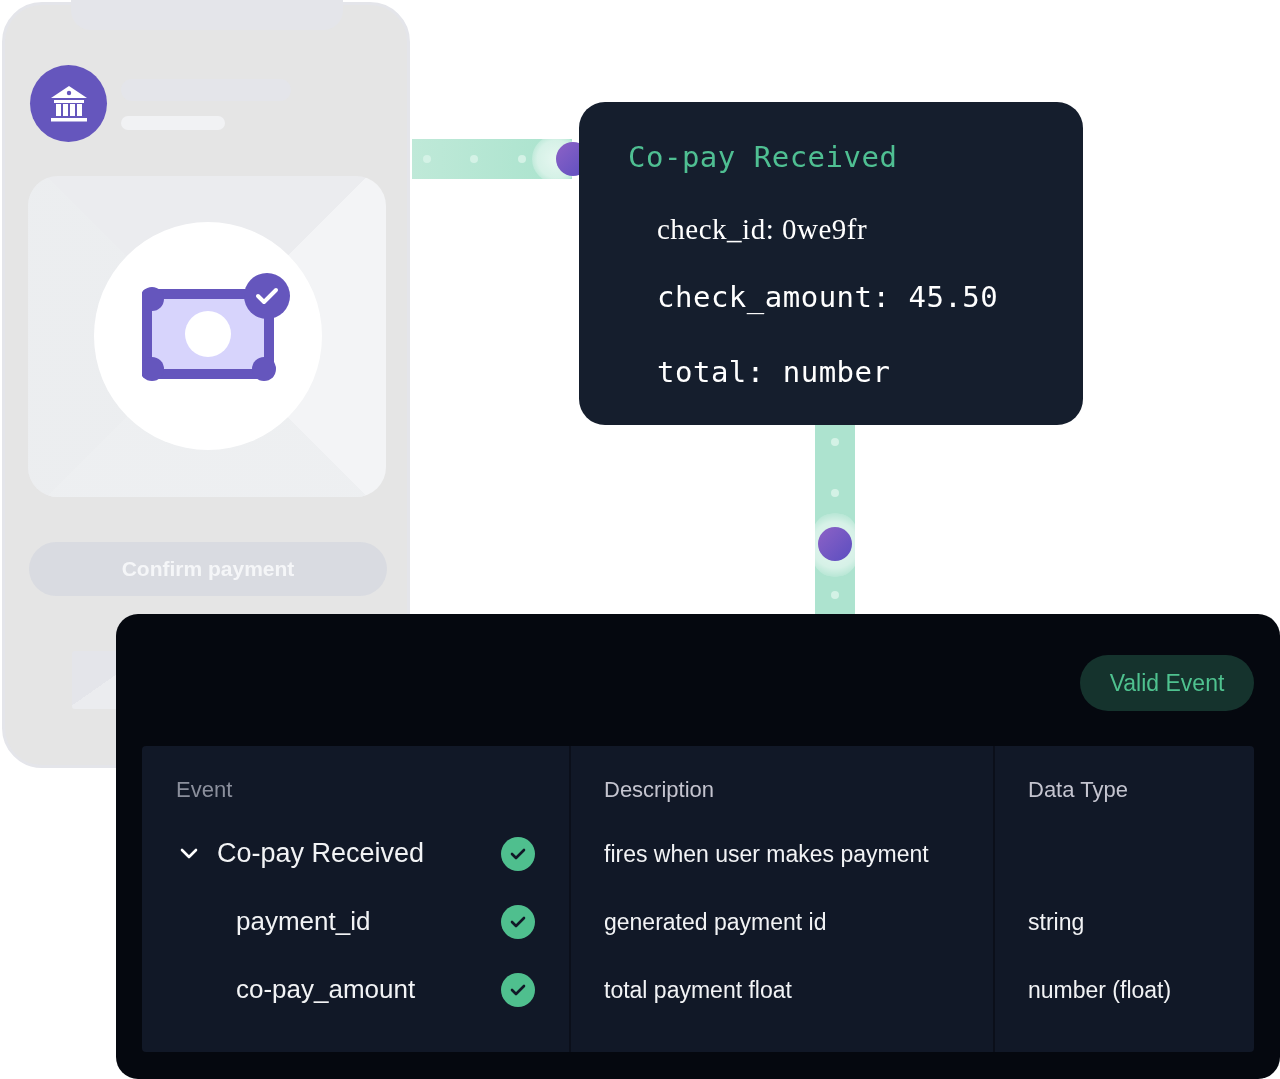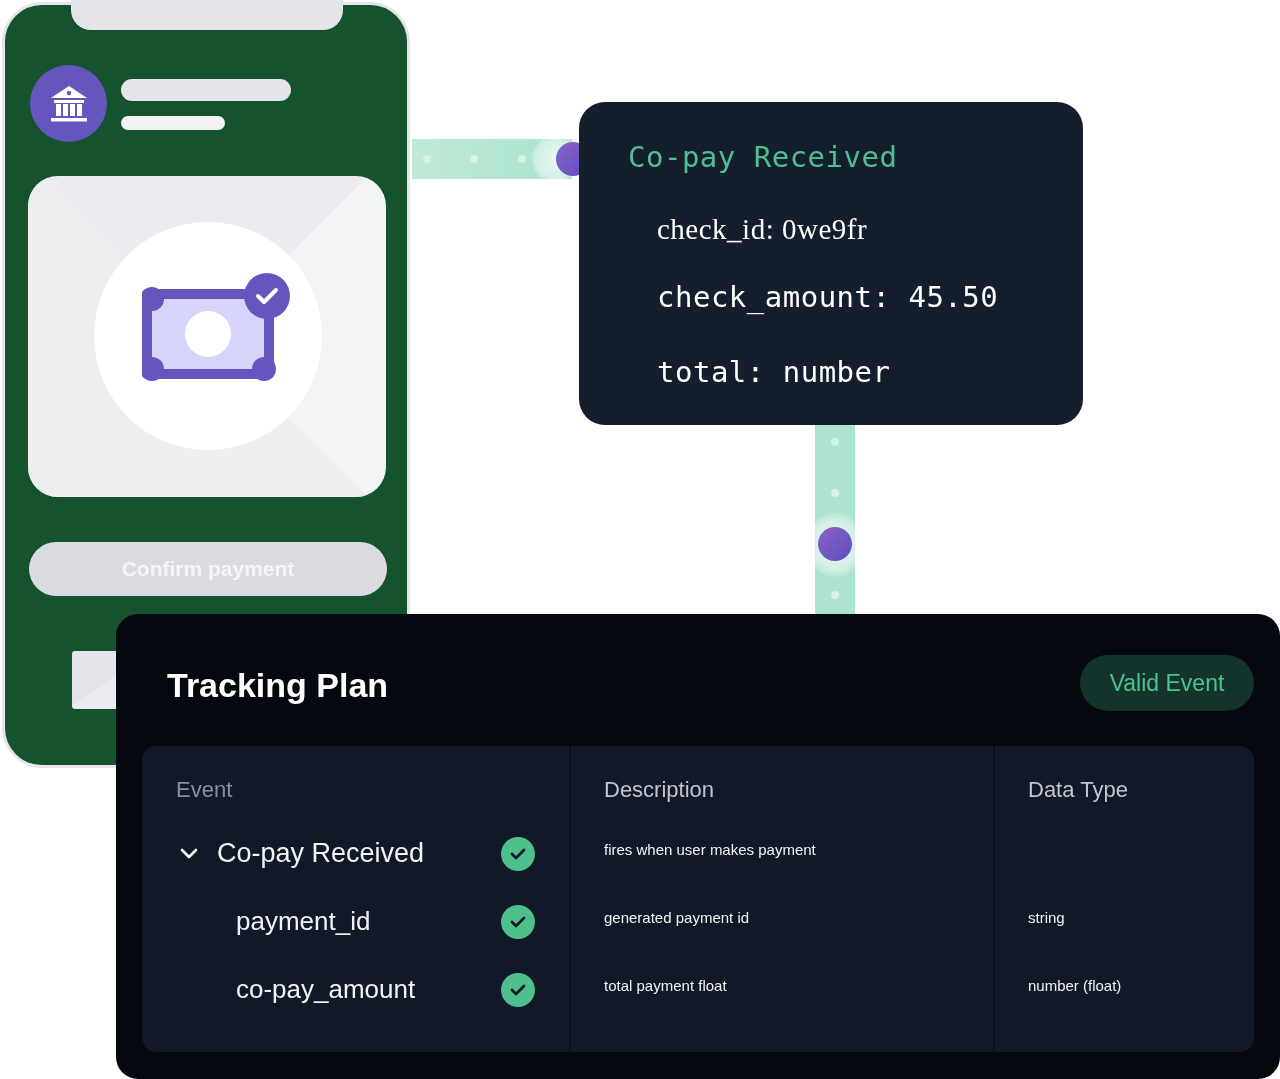--- a/index.html
+++ b/index.html
@@ -2,21 +2,21 @@
 <html><head>
 <meta charset="utf-8">
 <style>
   * { box-sizing: border-box; margin: 0; padding: 0; }
   html, body { width: 1280px; height: 1079px; background: #ffffff; overflow: hidden; }
   body { position: relative; font-family: "Liberation Sans", sans-serif; }
 
   
   .phone {
     position: absolute; left: 2px; top: 2px; width: 408px; height: 766px;
-    border: 3px solid #e4e5ea; border-radius: 40px; background: #14532d;
+    border: 3px solid #e4e5ea; border-radius: 40px; background: #e5e5e5;
   }
   .notch {
     position: absolute; left: 66px; top: -5px; width: 272px; height: 30px;
     background: #e4e5ea; border-radius: 0 0 20px 20px;
   }
   .bank-avatar {
     position: absolute; left: 25px; top: 60px; width: 77px; height: 77px;
     border-radius: 50%; background: #6556bd;
     display: flex; align-items: center; justify-content: center;
   }
@@ -88,26 +88,26 @@
   }
   .tp-title { position: absolute; left: 51px; top: 52px; font-size: 34px; font-weight: bold; color: #ffffff; }
   .valid-badge {
     position: absolute; left: 964px; top: 41px; width: 174px; height: 56px;
     border-radius: 28px; background: #15332d; color: #4fc28f; font-size: 23px;
     display: flex; align-items: center; justify-content: center; border: none;
     font-family: "Liberation Sans", sans-serif;
   }
   .table {
     position: absolute; left: 26px; top: 132px; width: 1112px; height: 306px;
-    background: #111827; border-radius: 14px; overflow: hidden;
+    background: #111827; border-radius: 4px; overflow: hidden;
   }
   .col-divider { position: absolute; top: 0; bottom: 0; width: 2px; background: #0b0f1a; }
   .th { position: absolute; top: 31px; font-size: 22px; color: #c4c4cf; }
   .th.event { color: #8b8f9c; }
-  .cell { position: absolute; font-size: 15px; color: #f2f3f5; white-space: nowrap; }
+  .cell { position: absolute; font-size: 23px; color: #f2f3f5; white-space: nowrap; }
   .cell.parent { font-size: 27px; }
   .cell.child { font-size: 26px; }
   .check {
     position: absolute; width: 34px; height: 34px; border-radius: 50%;
     background: #4fbf8e; display: flex; align-items: center; justify-content: center;
   }
   .chevron { position: absolute; }
 </style>
 </head>
 <body>
@@ -167,21 +167,20 @@
 <div class="node" style="left:818px;top:527px;"></div>
 
 <div class="event-card">
   <div class="event-title">Co-pay Received</div>
   <div class="prop-line" style="top:111px;font-family:Liberation Serif, serif;">check_id: 0we9fr</div>
   <div class="prop-line" style="top:178px;">check_amount: 45.50</div>
   <div class="prop-line" style="top:253px;">total: number</div>
 </div>
 
 <div class="tracking-panel">
-  <div class="tp-title">Tracking Plan</div>
   <button class="valid-badge">Valid Event</button>
 
   <div class="table">
     <div class="col-divider" style="left:427px;"></div>
     <div class="col-divider" style="left:851px;"></div>
 
     <div class="th event" style="left:34px;">Event</div>
     <div class="th" style="left:462px;">Description</div>
     <div class="th" style="left:886px;">Data Type</div>
 

